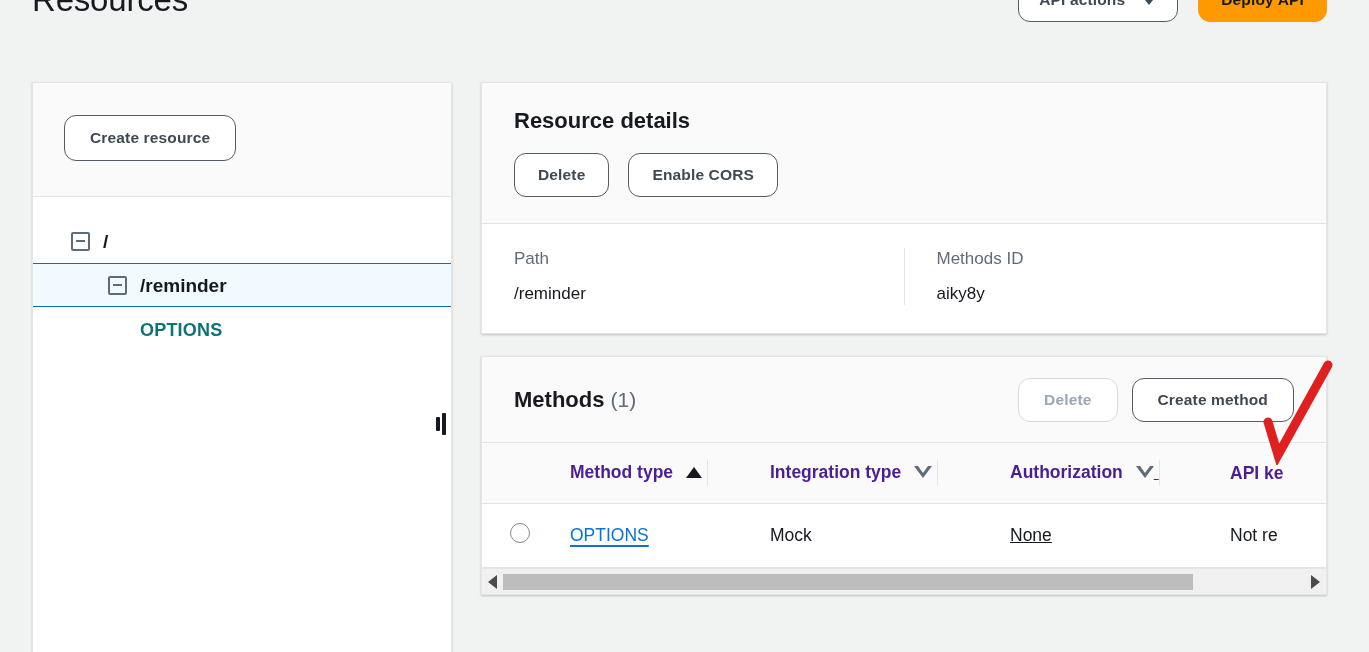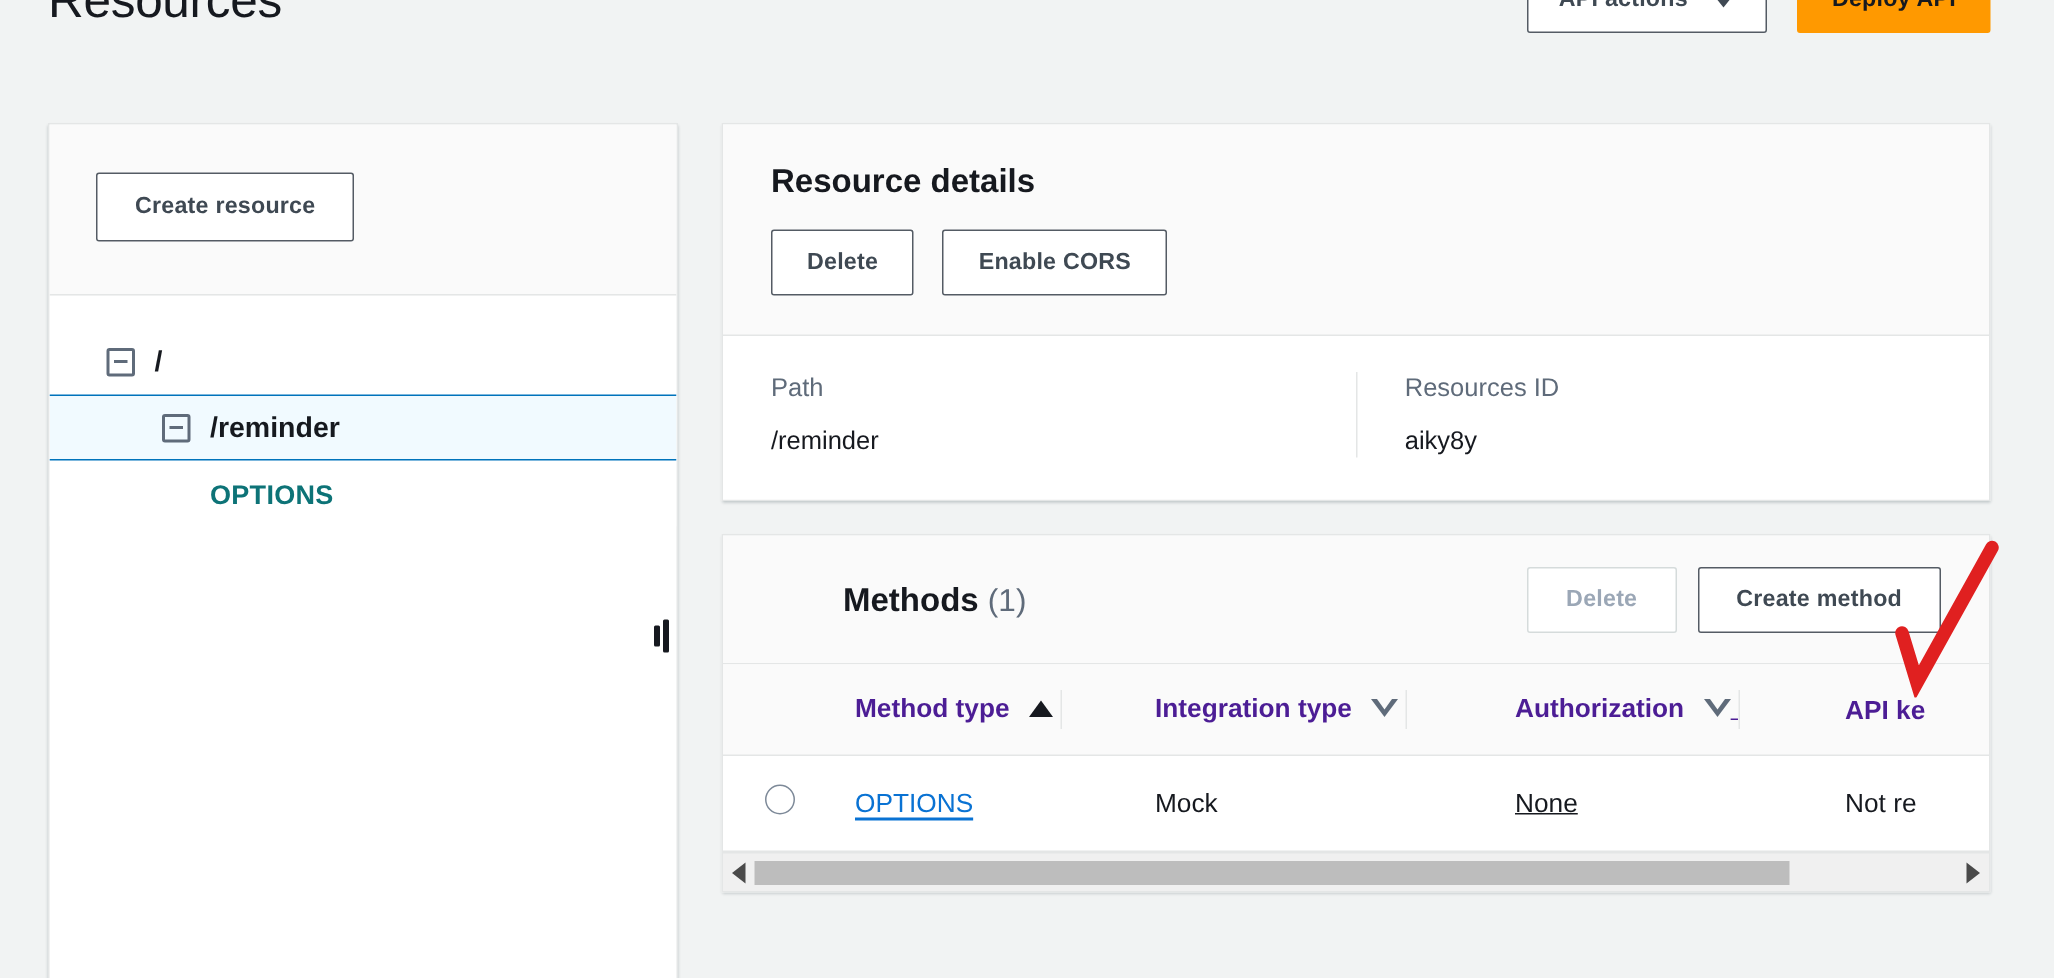--- a/index.html
+++ b/index.html
@@ -40,21 +40,21 @@
     align-items: flex-start;
   }
   .btn {
     box-sizing: border-box;
     font-family: "Liberation Sans", sans-serif;
     font-size: 15.5px;
     font-weight: bold;
     letter-spacing: 0.15px;
     background: #ffffff;
     border: 1.6px solid #545b64;
-    border-radius: 2px;
+    border-radius: 12px;
     color: #3f4953;
     cursor: pointer;
     white-space: nowrap;
     display: inline-flex;
     align-items: center;
     justify-content: center;
   }
   .btn-api-actions {
     height: 44px;
     padding: 0 20px;
@@ -236,21 +236,20 @@
     display: flex;
     align-items: center;
     padding: 0 32px;
     box-sizing: border-box;
   }
   .methods-title {
     font-size: 22px;
     font-weight: bold;
     color: #16191f;
     flex: 1;
-    margin-left: 48px;
   }
   .methods-title .count {
     font-weight: normal;
     color: #5f6b7a;
     font-size: 21px;
   }
   .methods-head-actions { display: flex; gap: 14px; }
   .btn-disabled {
     background: #ffffff;
     border: 1.6px solid #d5dbdb;
@@ -430,21 +429,21 @@
         <button class="btn">Delete</button>
         <button class="btn">Enable CORS</button>
       </div>
     </div>
     <div class="detail-body">
       <div class="detail-col">
         <div class="detail-label">Path</div>
         <div class="detail-value">/reminder</div>
       </div>
       <div class="detail-col">
-        <div class="detail-label">Resources ID</div>
+        <div class="detail-label">Methods ID</div>
         <div class="detail-value">aiky8y</div>
       </div>
     </div>
   </div>
 
   <div class="card card-methods">
     <div class="methods-head">
       <div class="methods-title">
         <span>Methods</span>
         <span class="count">(1)</span>

